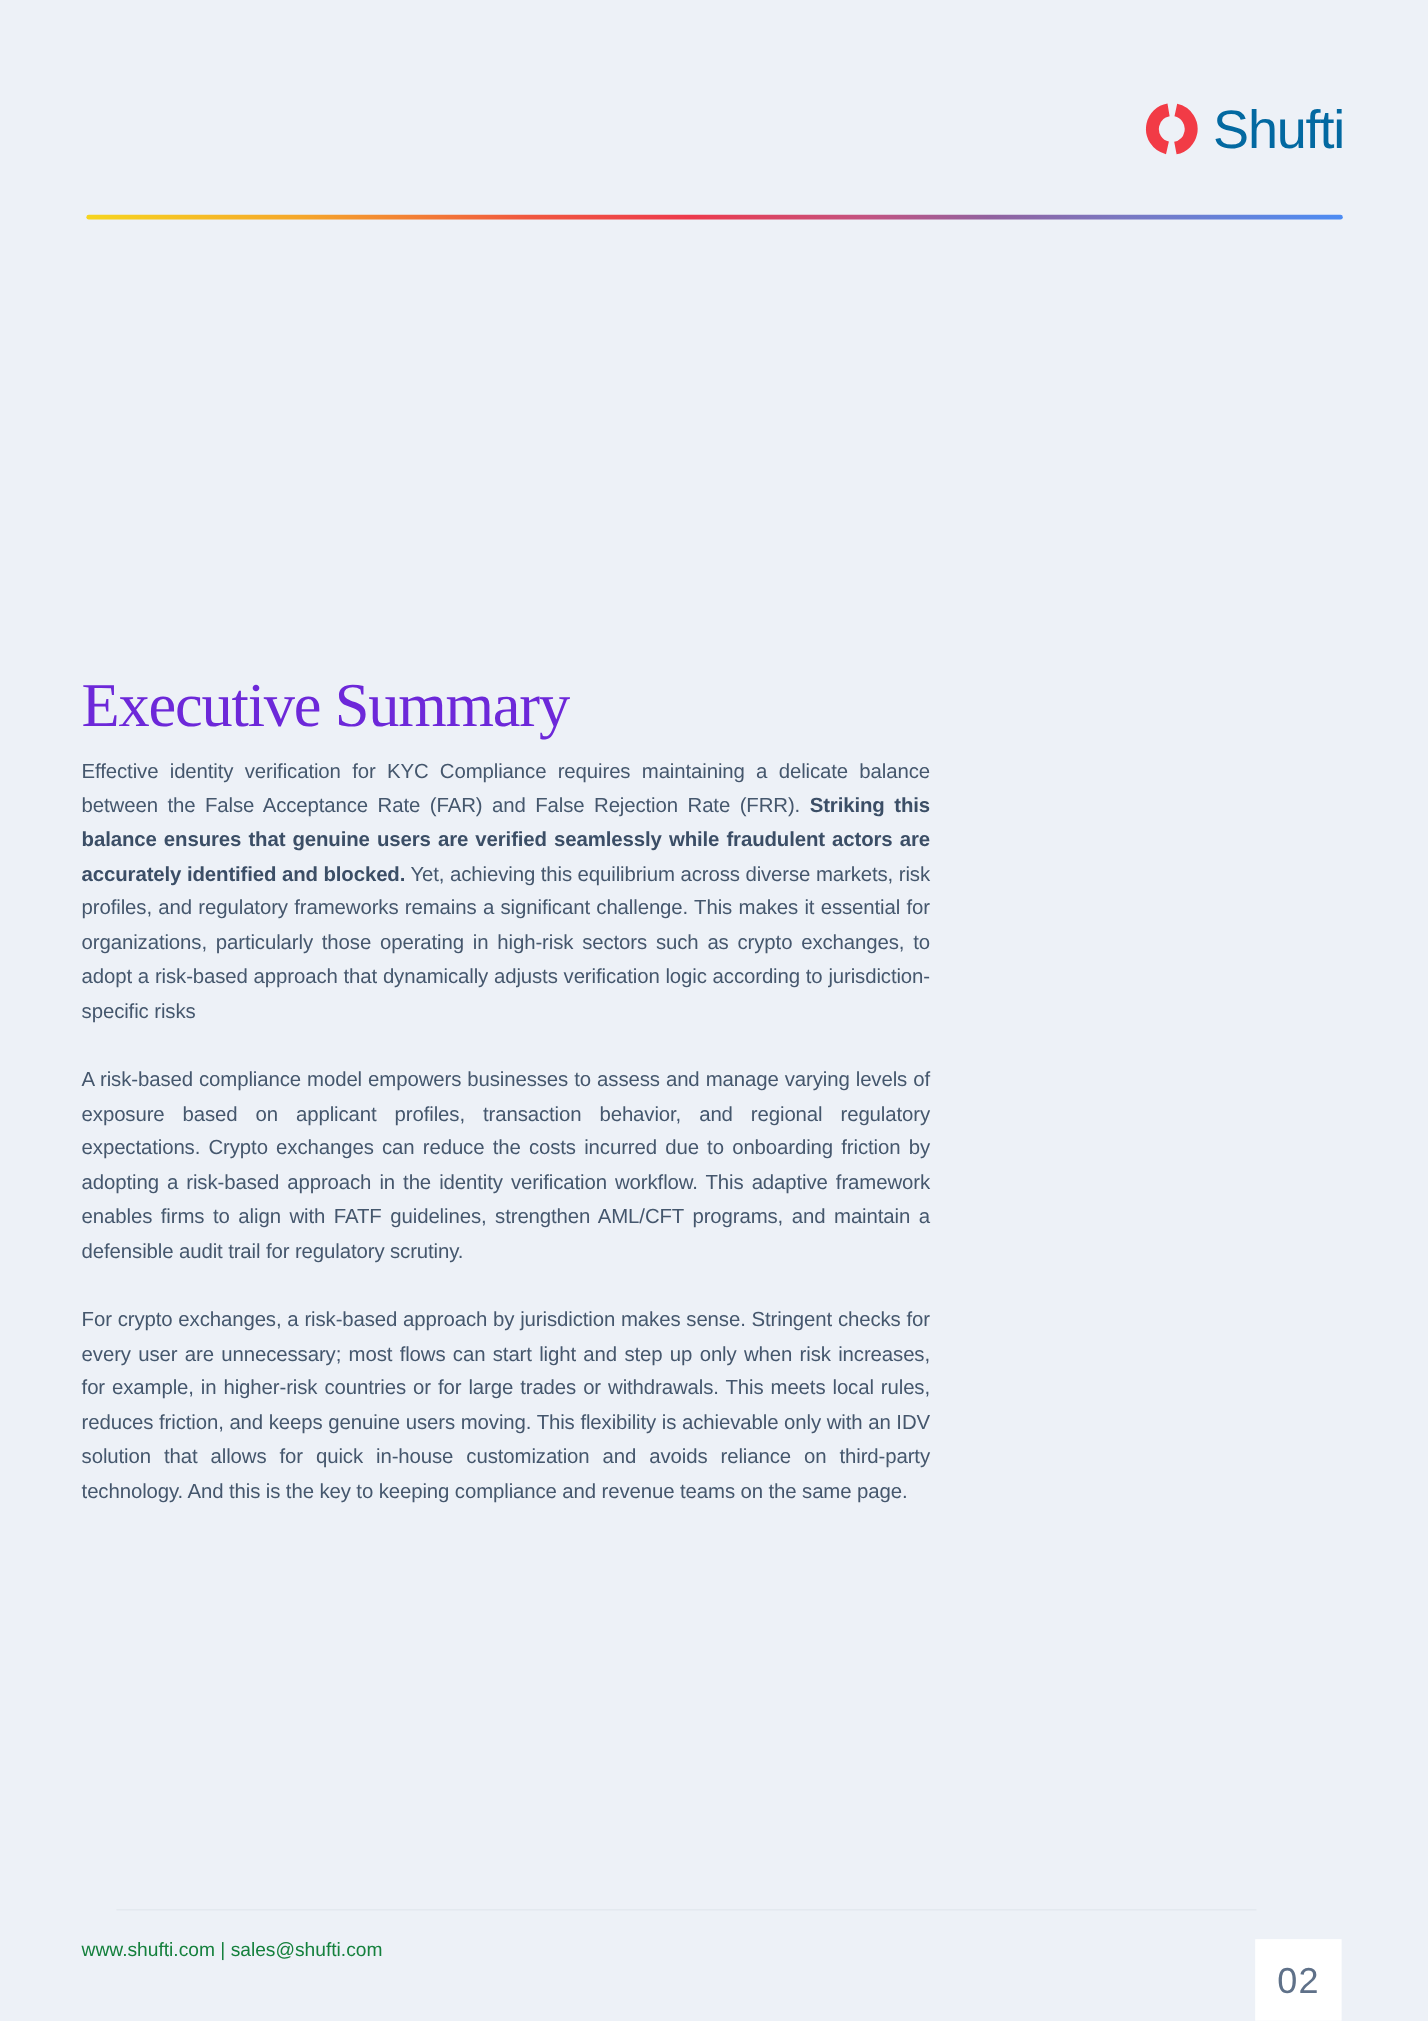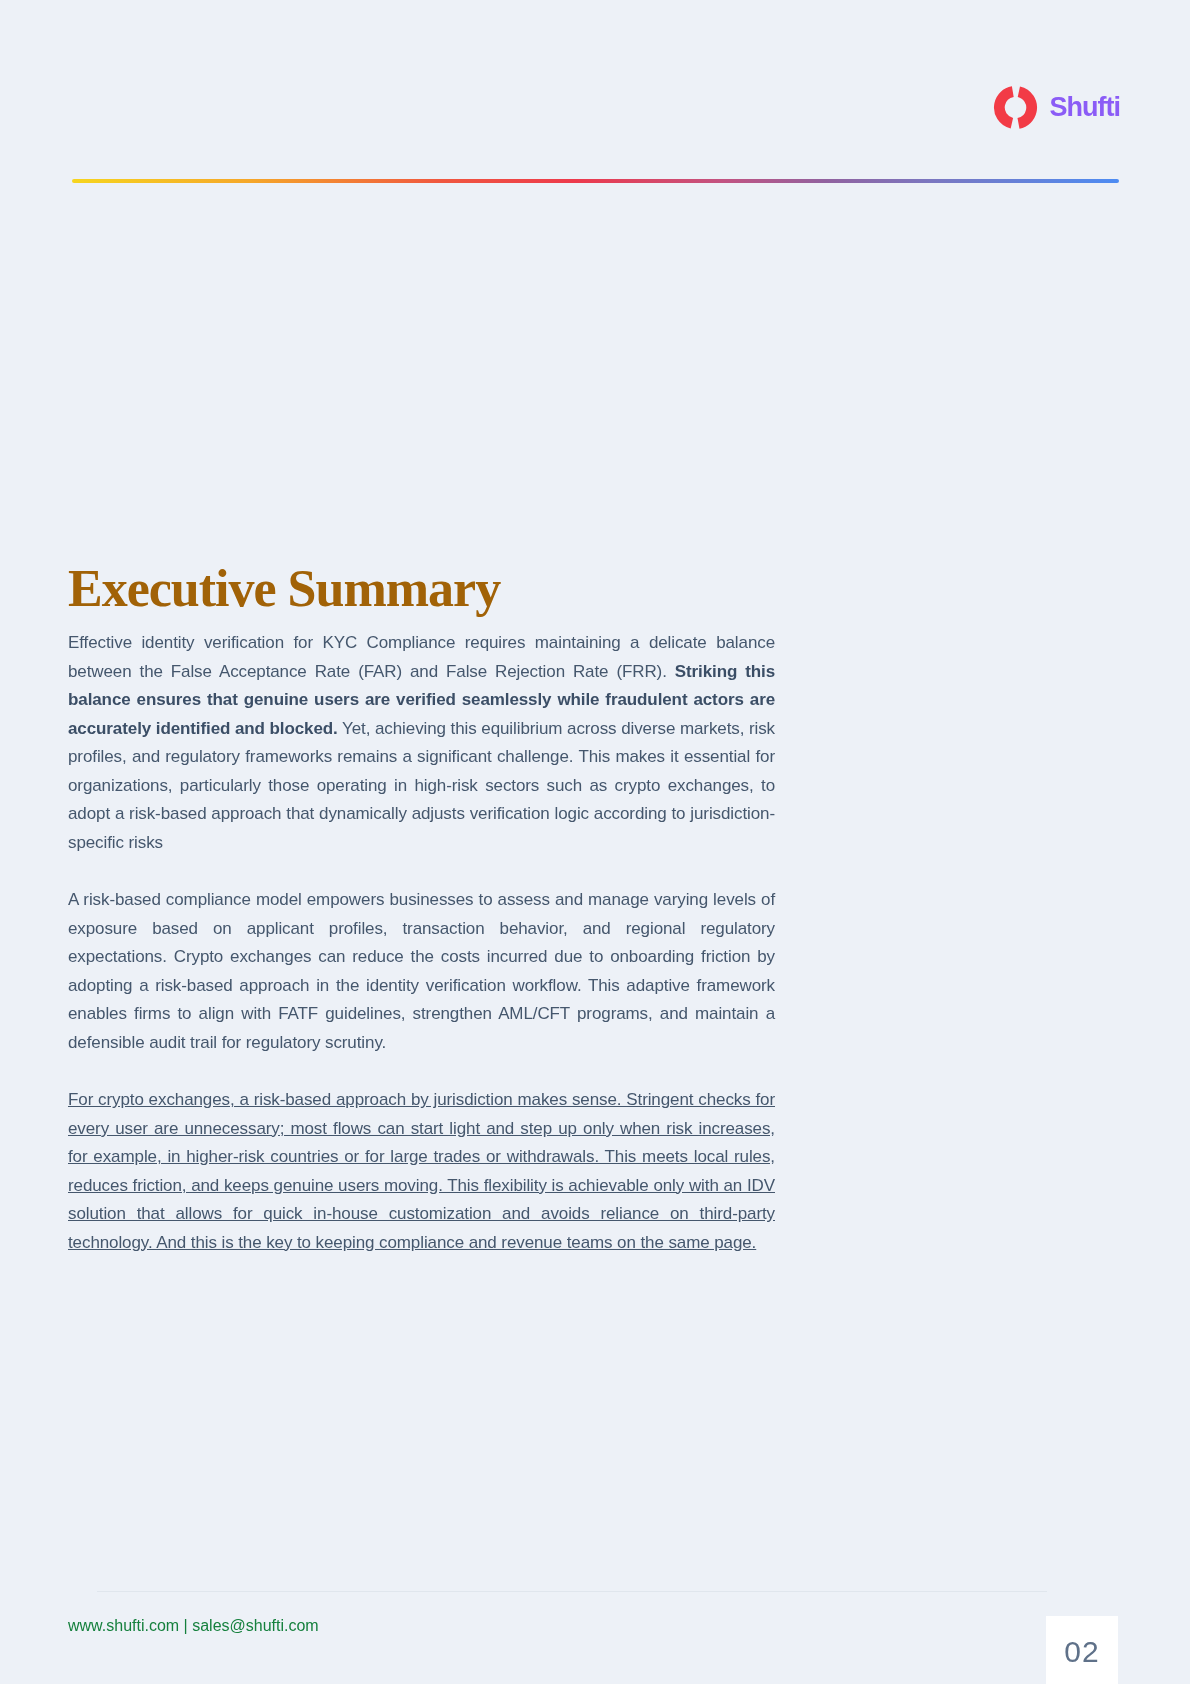--- a/index.html
+++ b/index.html
@@ -19,24 +19,24 @@
   .logo {
     position: absolute;
     top: 84px;
     right: 70px;
     display: flex;
     align-items: center;
     gap: 12px;
   }
   .logo-mark { display: block; width: 45px; height: 46px; }
   .logo-text {
-    font-size: 27px;
-    font-weight: 700;
+    font-size: 45px;
+    font-weight: 400;
     letter-spacing: -1px;
-    color: #8b5cf6;
+    color: #0369a1;
     line-height: 1;
   }
   .header-rule {
     position: absolute;
     top: 179px;
     left: 72px;
     width: 1047px;
     height: 4px;
     border-radius: 2px;
     background: linear-gradient(90deg,
@@ -46,35 +46,35 @@
   
   main {
     position: absolute;
     left: 68px;
     top: 560px;
     width: 707px;
   }
   h1 {
     margin: 0 0 12px 0;
     font-family: "Liberation Serif", serif;
-    font-weight: 700;
+    font-weight: 400;
     font-size: 52px;
     line-height: 1.1;
     letter-spacing: -1px;
-    color: #a16207;
+    color: #6d28d9;
   }
   main p {
     margin: 0 0 29px 0;
     text-align: justify;
     font-size: 17px;
     line-height: 28.5px;
     letter-spacing: -0.1px;
     color: #45576d;
   }
-  main p:last-child { margin-bottom: 0; text-decoration: underline; }
+  main p:last-child { margin-bottom: 0; }
   main strong {
     font-weight: 700;
     color: #3b4e66;
   }
   
   .footer-rule {
     position: absolute;
     left: 97px;
     top: 1591px;
     width: 950px;

